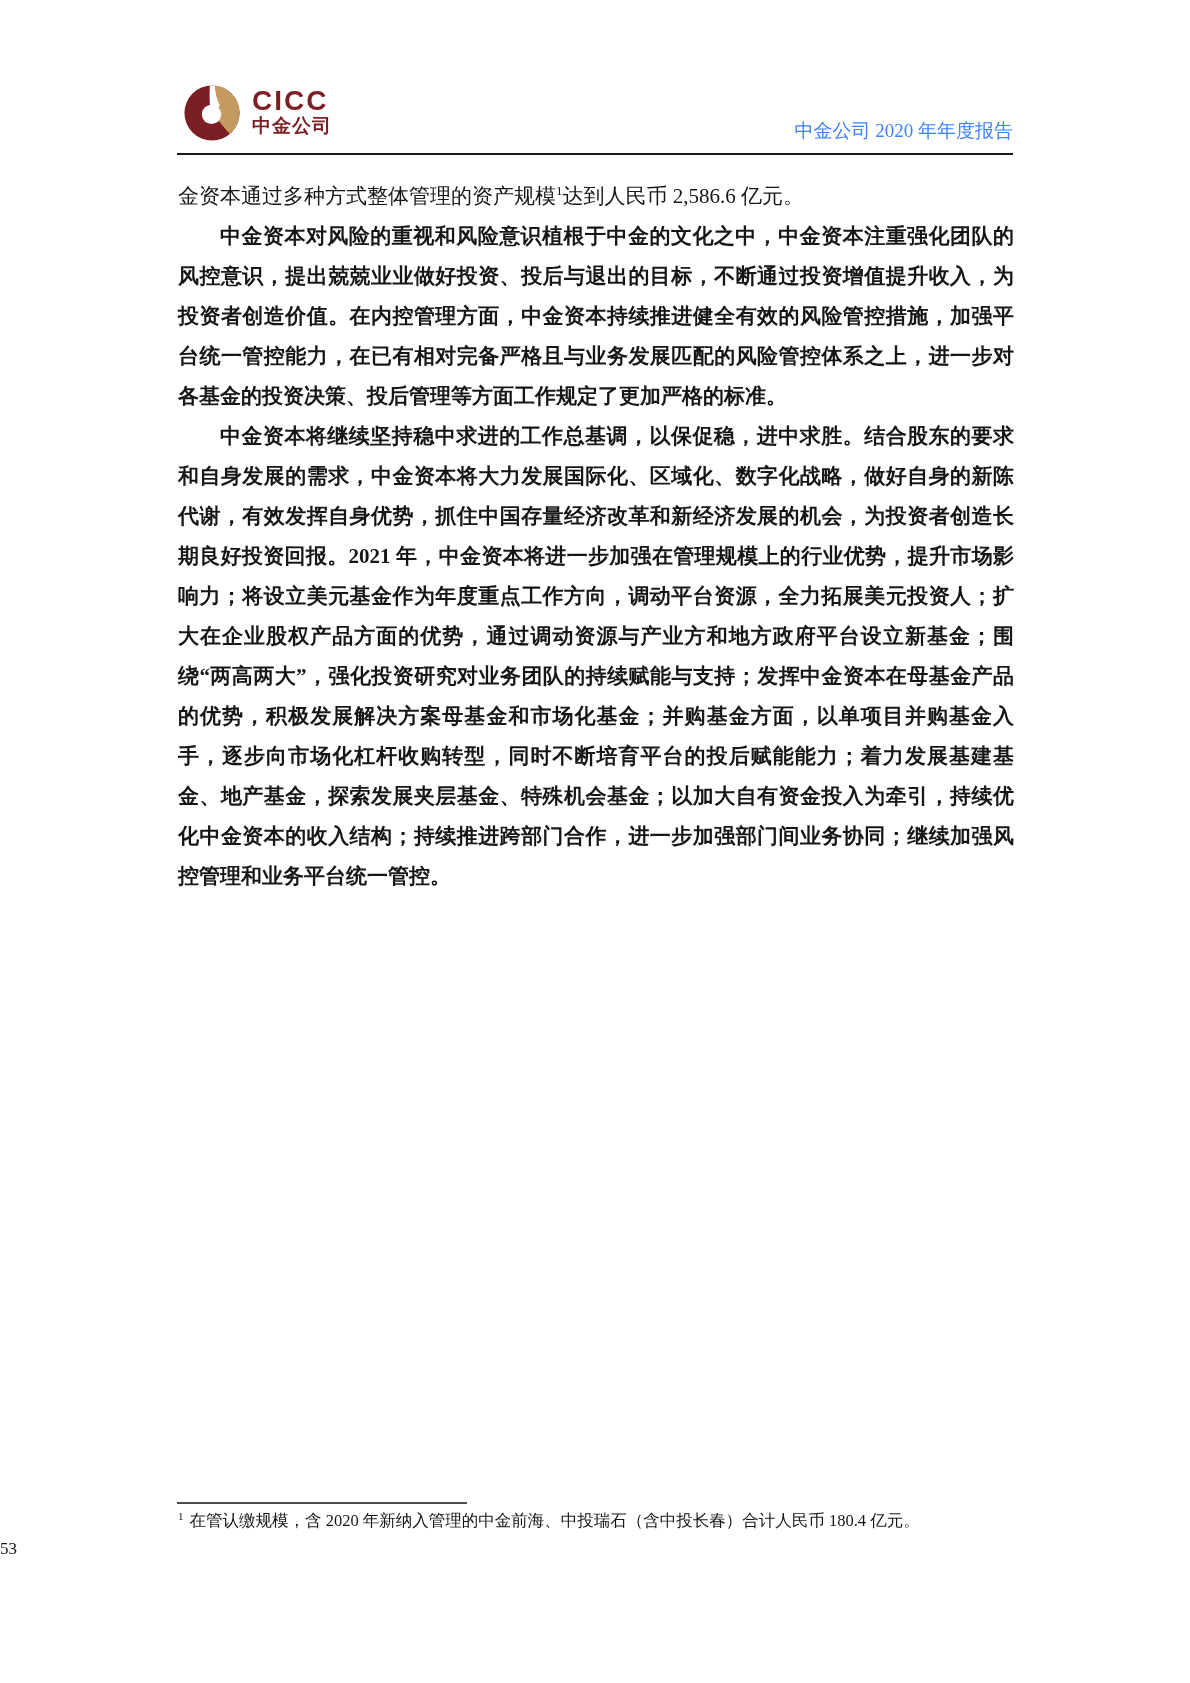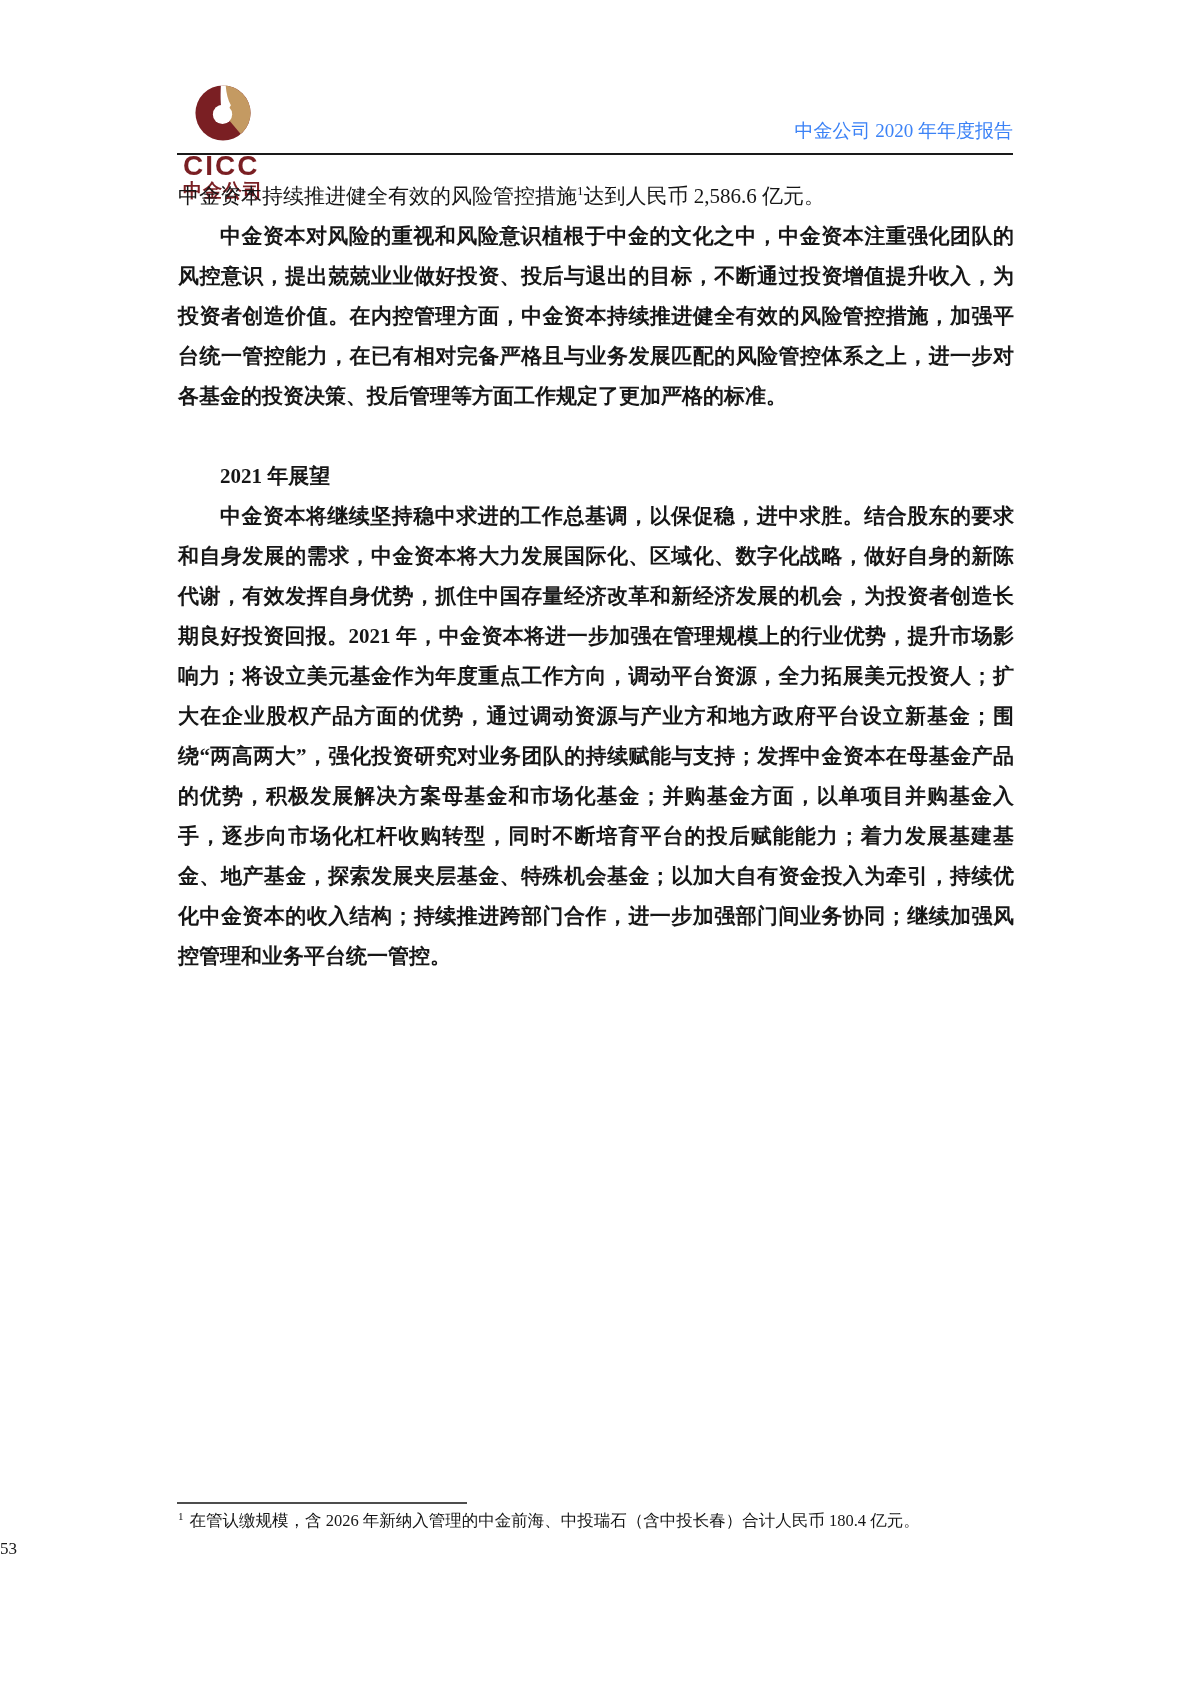--- a/index.html
+++ b/index.html
@@ -19,21 +19,20 @@
     overflow:hidden;
   }
   
   .logo{
     position:absolute;
     left:183px;
     top:84px;
     display:flex;
     align-items:center;
     gap:11px;
-    flex-direction:column;
   }
   .logo-mark{width:58px;height:58px;display:block;}
   .logo-text{display:flex;flex-direction:column;justify-content:center;}
   .logo-acronym{
     font-family:"Liberation Sans","DejaVu Sans",sans-serif;
     font-weight:bold;
     font-size:28px;
     line-height:26px;
     letter-spacing:2px;
     color:var(--maroon);
@@ -136,28 +135,27 @@
       <span class="logo-acronym">CICC</span>
       <span class="logo-company">中金公司</span>
     </div>
   </div>
 
   <div class="header-title">中金公司 2020 年年度报告</div>
 
   <div class="header-rule"></div>
 
   <div class="content">
-    <p><span>中金资本持续推进健全有效的风险管控措施</span><sup class="body-sup">1</sup><span>达到人民币 2,586.6 亿元。</span></p>
+    <p><span>金资本通过多种方式整体管理的资产规模</span><sup class="body-sup">1</sup><span>达到人民币 2,586.6 亿元。</span></p>
 
     <p class="indent">中金资本对风险的重视和风险意识植根于中金的文化之中，中金资本注重强化团队的风控意识，提出兢兢业业做好投资、投后与退出的目标，不断通过投资增值提升收入，为投资者创造价值。在内控管理方面，中金资本持续推进健全有效的风险管控措施，加强平台统一管控能力，在已有相对完备严格且与业务发展匹配的风险管控体系之上，进一步对各基金的投资决策、投后管理等方面工作规定了更加严格的标准。</p>
 
-    <p class="outlook-heading">2021 年展望</p>
 
     <p class="indent">中金资本将继续坚持稳中求进的工作总基调，以保促稳，进中求胜。结合股东的要求和自身发展的需求，中金资本将大力发展国际化、区域化、数字化战略，做好自身的新陈代谢，有效发挥自身优势，抓住中国存量经济改革和新经济发展的机会，为投资者创造长期良好投资回报。2021 年，中金资本将进一步加强在管理规模上的行业优势，提升市场影响力；将设立美元基金作为年度重点工作方向，调动平台资源，全力拓展美元投资人；扩大在企业股权产品方面的优势，通过调动资源与产业方和地方政府平台设立新基金；围绕“两高两大”，强化投资研究对业务团队的持续赋能与支持；发挥中金资本在母基金产品的优势，积极发展解决方案母基金和市场化基金；并购基金方面，以单项目并购基金入手，逐步向市场化杠杆收购转型，同时不断培育平台的投后赋能能力；着力发展基建基金、地产基金，探索发展夹层基金、特殊机会基金；以加大自有资金投入为牵引，持续优化中金资本的收入结构；持续推进跨部门合作，进一步加强部门间业务协同；继续加强风控管理和业务平台统一管控。</p>
   </div>
 
   <div class="footnote-rule"></div>
 
-  <div class="footnote"><sup class="foot-sup">1</sup><span>在管认缴规模，含 2026 年新纳入管理的中金前海、中投瑞石（含中投长春）合计人民币 180.4 亿元。</span></div>
+  <div class="footnote"><sup class="foot-sup">1</sup><span>在管认缴规模，含 2020 年新纳入管理的中金前海、中投瑞石（含中投长春）合计人民币 180.4 亿元。</span></div>
 
   <div class="page-number">53</div>
 
 </div>
 
 </body></html>

